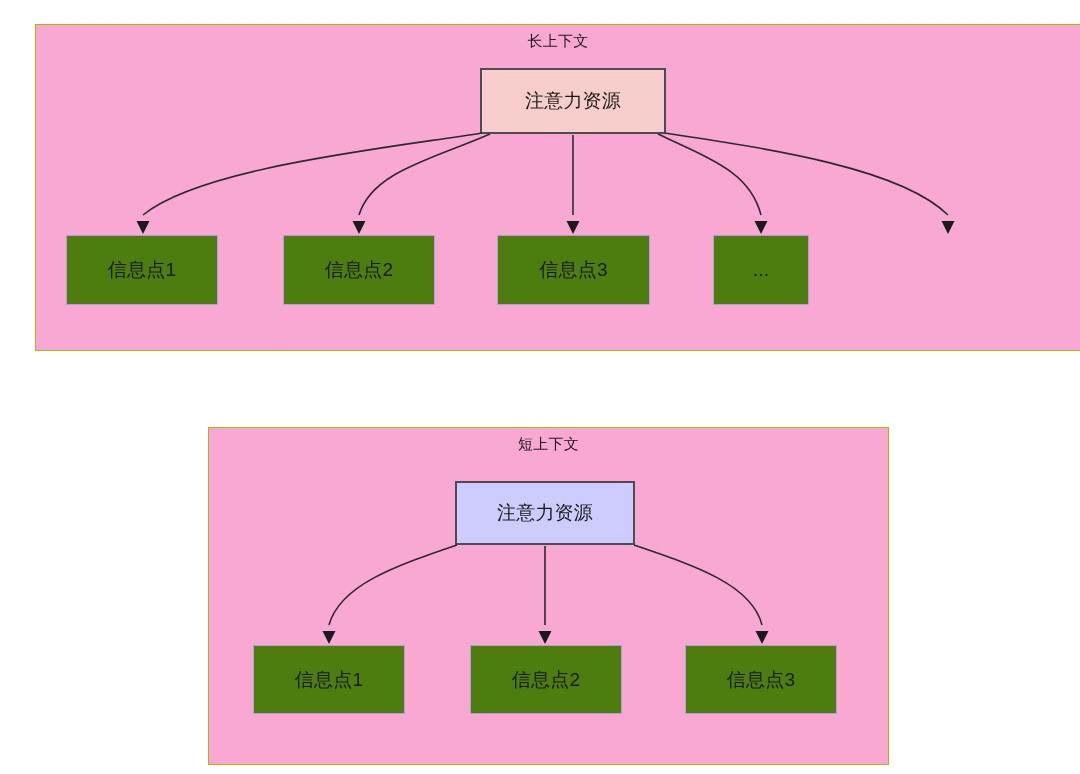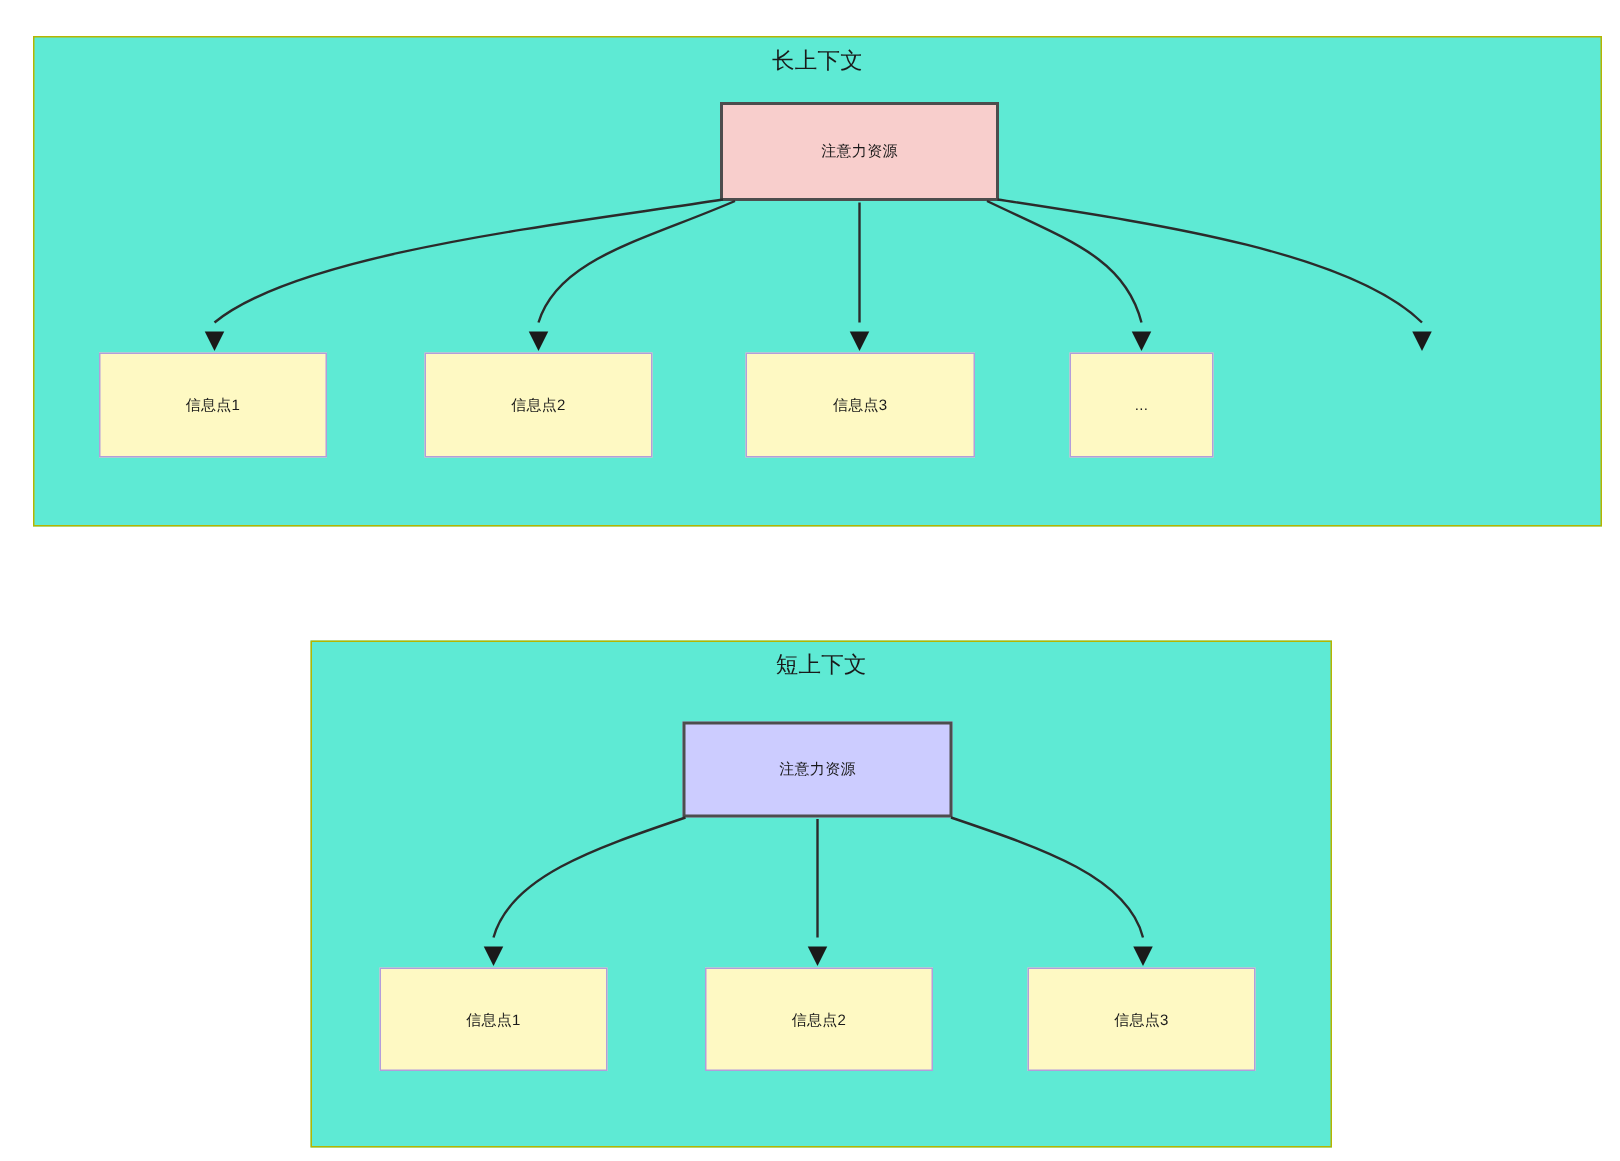--- a/index.html
+++ b/index.html
@@ -16,55 +16,56 @@
   }
   #canvas {
     position: absolute;
     left: 0;
     top: 0;
     width: 1080px;
     height: 774px;
   }
   .group-box {
     position: absolute;
-    background: #5eead4;
+    background: #f9a8d4;
     border: 1px solid #b5b500;
     box-sizing: border-box;
+    margin-left: 13px;
   }
   .group-title {
     position: absolute;
     top: 7px;
     left: 0;
     width: 100%;
     text-align: center;
     font-size: 15px;
     color: #1a1a1a;
     line-height: 18px;
     letter-spacing: 0.2px;
   }
   .node {
     position: absolute;
     box-sizing: border-box;
     display: flex;
     align-items: center;
     justify-content: center;
-    font-size: 10px;
+    font-size: 19px;
     color: #1a1a1a;
     letter-spacing: 0.2px;
   }
   .node-root-pink {
     background: #f8cecc;
     border: 2px solid #4d4d4d;
   }
   .node-root-blue {
     background: #ccccff;
     border: 2px solid #4d4d4d;
   }
   .node-leaf {
-    background: #fef9c3;
+    background: #4d7c0f;
     border: 1.5px solid #b39ddb;
   }
   svg.edges {
     position: absolute;
     left: 0;
     top: 0;
     width: 1080px;
     height: 774px;
     pointer-events: none;
     overflow: visible;
@@ -98,21 +99,21 @@
   <div class="node node-leaf" id="node-long-leaf-1" style="left: 283px; top: 235px; width: 152px; height: 70px;">
     <span>信息点2</span>
   </div>
   <div class="node node-leaf" id="node-long-leaf-2" style="left: 497px; top: 235px; width: 153px; height: 70px;">
     <span>信息点3</span>
   </div>
   <div class="node node-leaf" id="node-long-leaf-3" style="left: 713px; top: 235px; width: 96px; height: 70px;">
     <span>...</span>
   </div>
 
-  <div class="group-box" id="group-short" style="left: 207px; top: 427px; width: 681px; height: 338px;">
+  <div class="group-box" id="group-short" style="left: 195px; top: 427px; width: 681px; height: 338px;">
     <div class="group-title">短上下文</div>
   </div>
 
   <div class="node node-root-blue" id="node-short-root" style="left: 455px; top: 481px; width: 180px; height: 64px;">
     <span>注意力资源</span>
   </div>
 
   <div class="node node-leaf" id="node-short-leaf-0" style="left: 253px; top: 645px; width: 152px; height: 69px;">
     <span>信息点1</span>
   </div>

